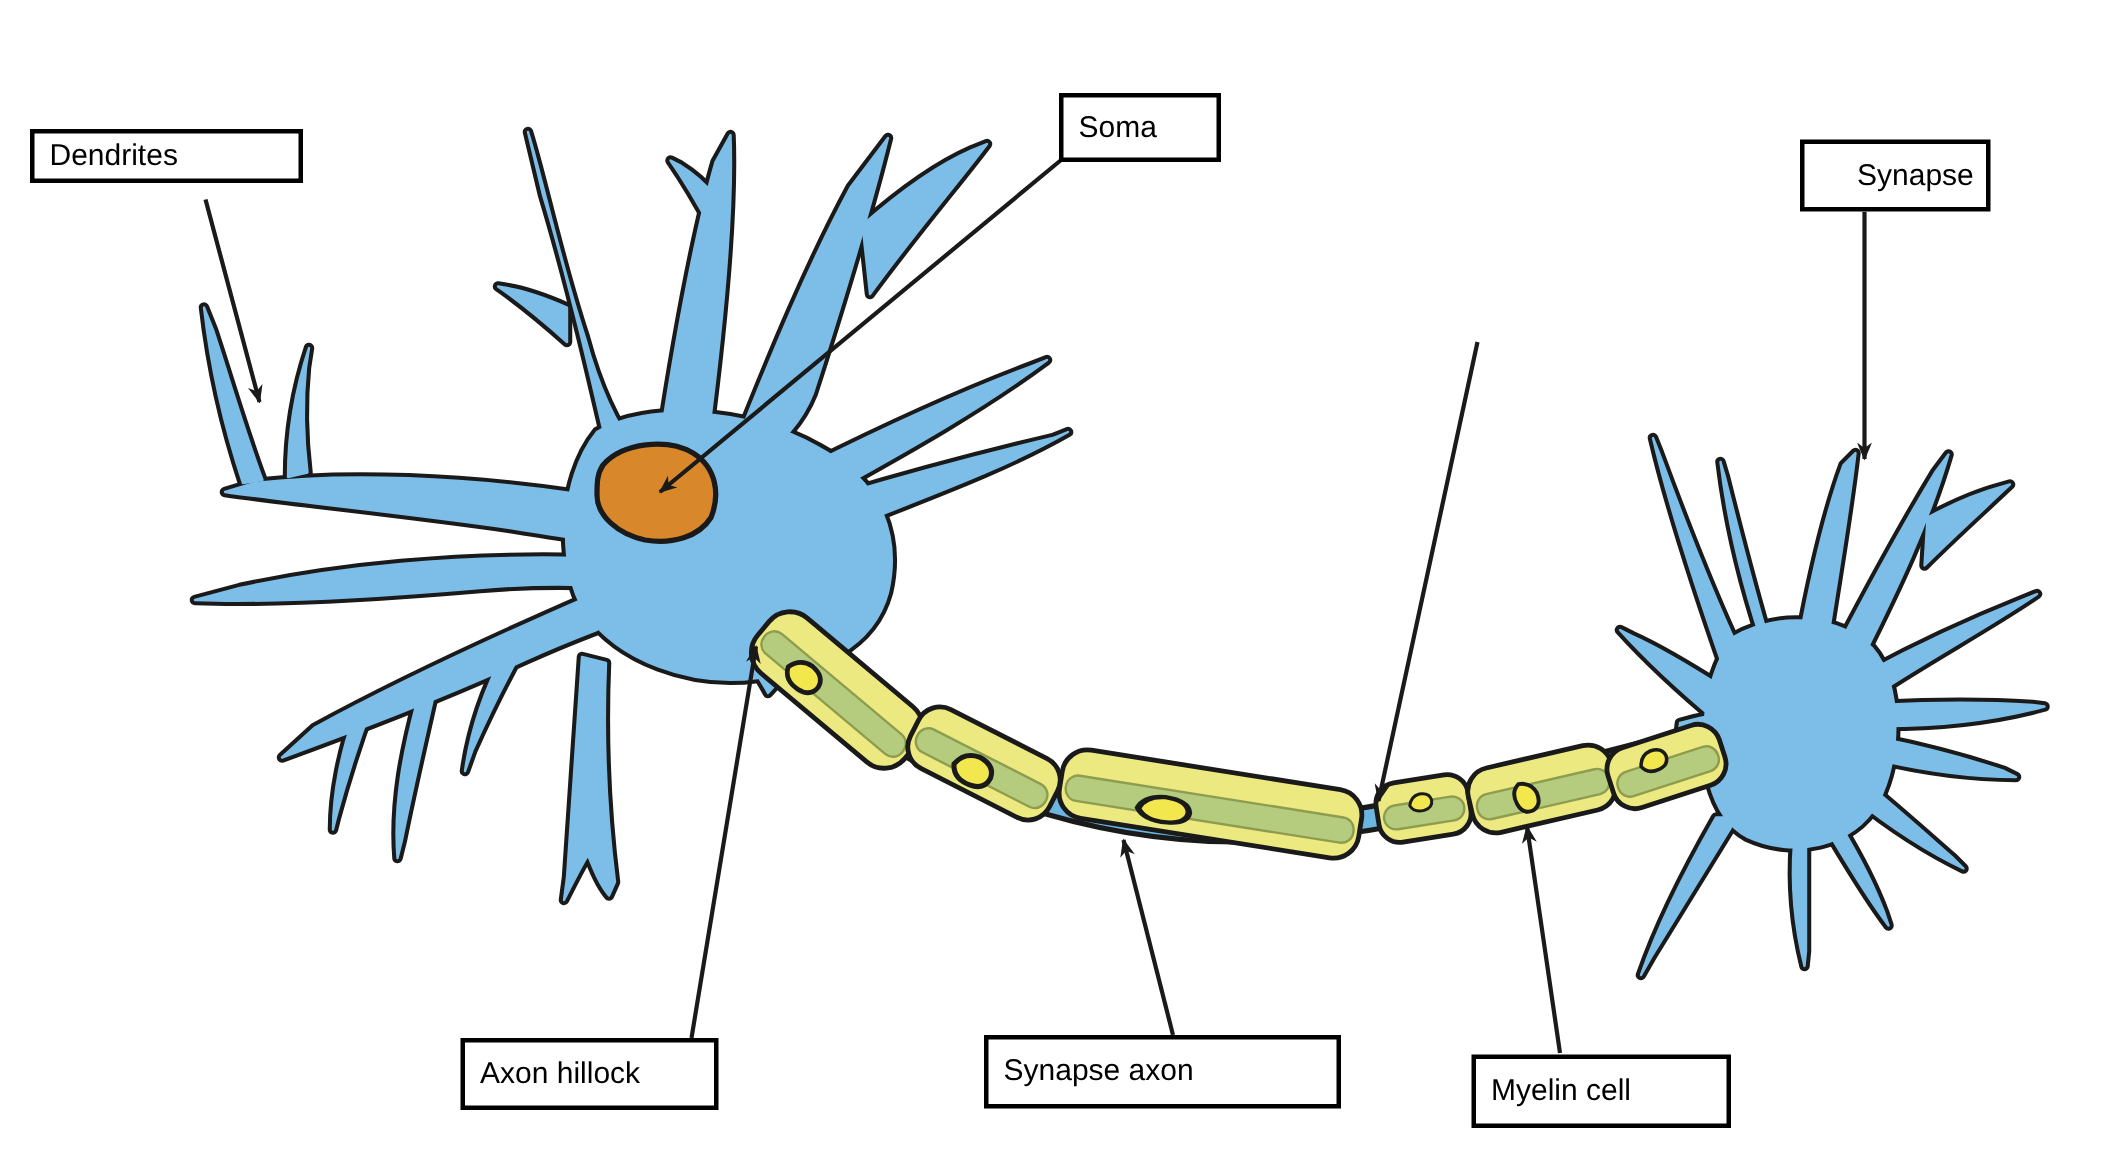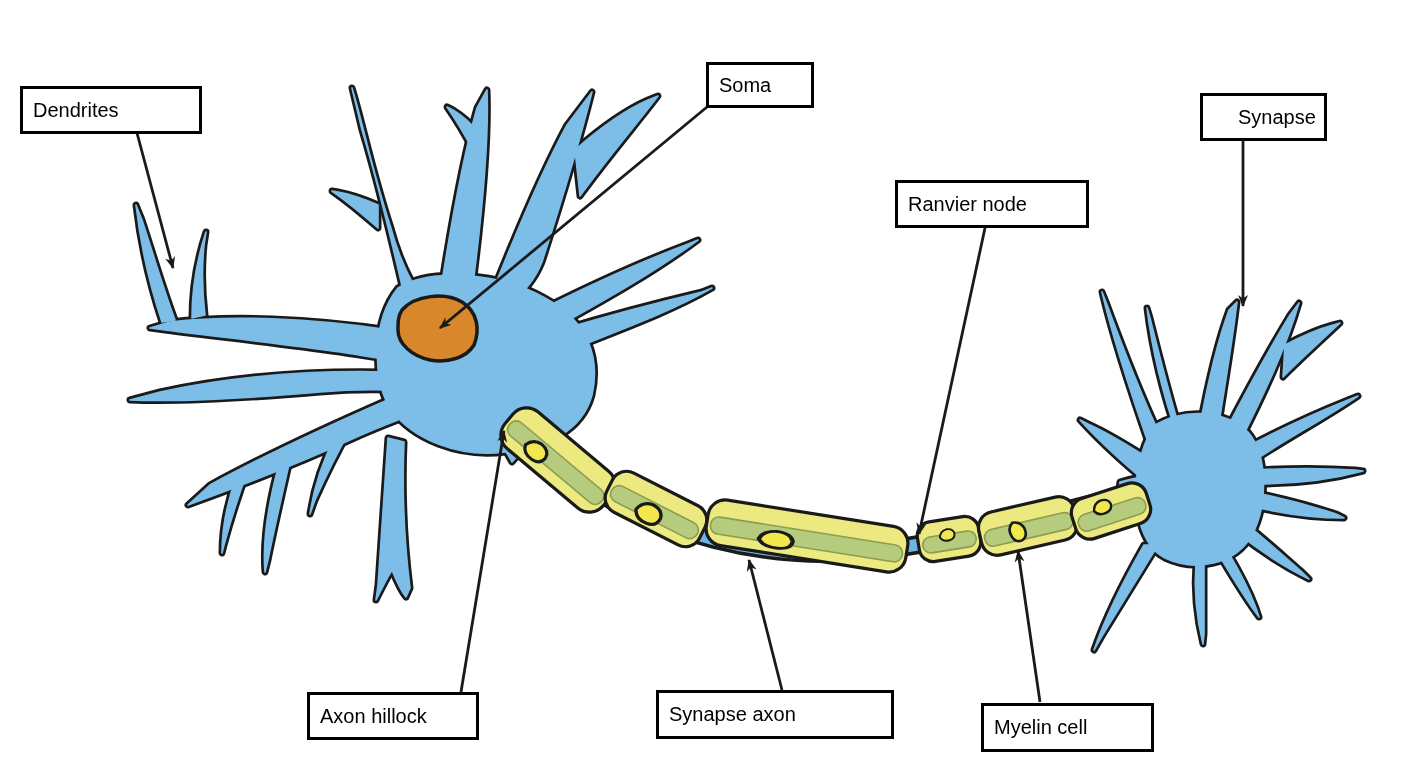--- a/index.html
+++ b/index.html
@@ -144,31 +144,28 @@
       <path class="leader" marker-end="url(#arrowhead)" d="M 137,133 L 173,268"></path>
       <path class="leader" marker-end="url(#arrowhead)" d="M 707,107 L 440,328"></path>
       <path class="leader" marker-end="url(#arrowhead)" d="M 985,228 L 919,534"></path>
       <path class="leader" marker-end="url(#arrowhead)" d="M 1243,141 L 1243,306"></path>
       <path class="leader" marker-end="url(#arrowhead)" d="M 461,692 L 504,431"></path>
       <path class="leader" marker-end="url(#arrowhead)" d="M 782,690 L 749,560"></path>
       <path class="leader" marker-end="url(#arrowhead)" d="M 1040,702 L 1018,551"></path>
     </g>
   </svg>
 
-  <div class="label" style="left:20px;top:86px;width:182px;height:48px;">
+  <div class="label" style="left:20px;top:86px;width:182px;height:36px;">
     <span>Dendrites</span>
   </div>
 
   <div class="label" style="left:706px;top:62px;width:108px;height:46px;">
     <span>Soma</span>
   </div>
 
-  <div class="label" style="left:895px;top:180px;width:194px;height:48px;">
-    <span>Ranvier node</span>
-  </div>
 
   <div class="label" style="left:1200px;top:93px;width:127px;height:48px;padding-left:35px;">
     <span>Synapse</span>
   </div>
 
   <div class="label" style="left:307px;top:692px;width:172px;height:48px;text-align:right;">
     <span>Axon hillock</span>
   </div>
 
   <div class="label" style="left:656px;top:690px;width:238px;height:49px;">

